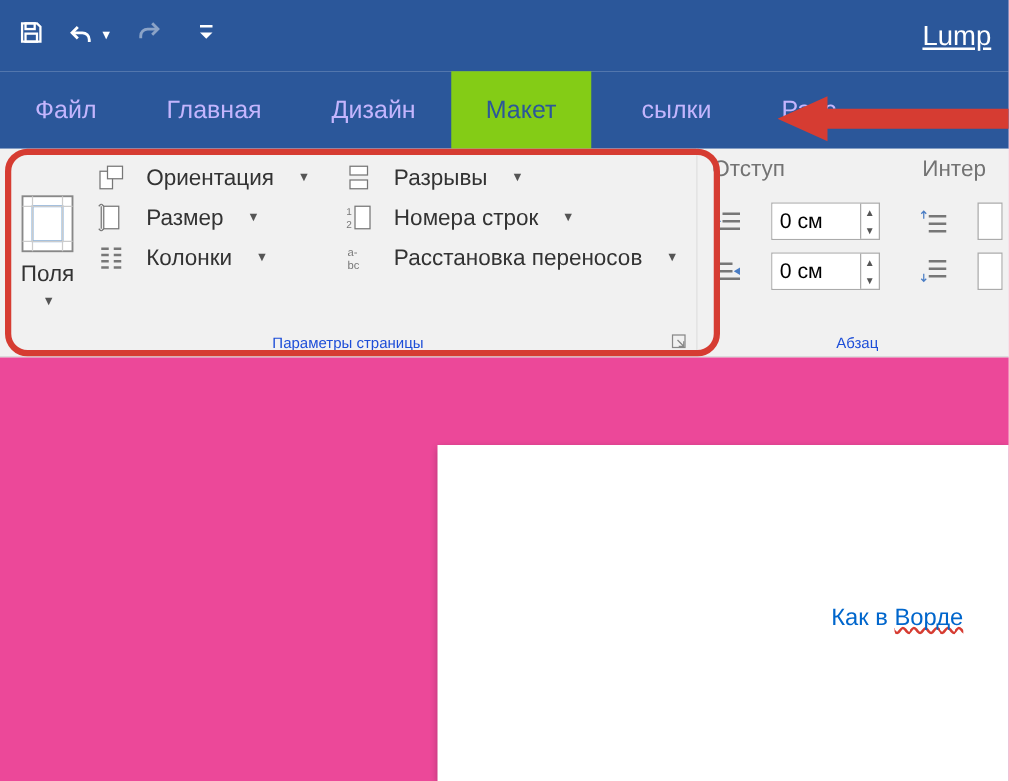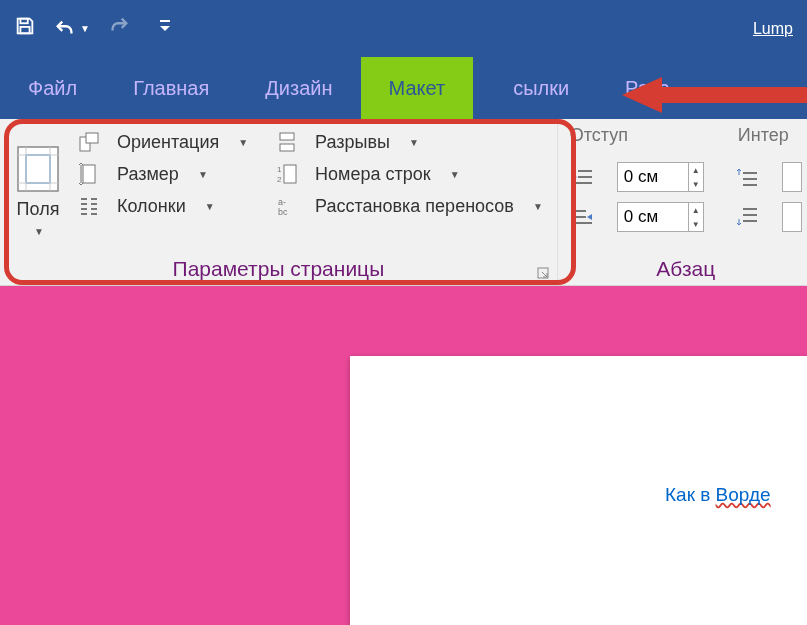--- a/index.html
+++ b/index.html
@@ -1,38 +1,38 @@
 <!DOCTYPE html>
 <html><head>
 <meta charset="utf-8">
 <style>
 * { box-sizing: border-box; margin: 0; padding: 0; }
 body { font-family: 'Segoe UI', Tahoma, sans-serif; background: #fff; overflow: hidden; width: 807px; height: 625px; }
 
 .titlebar { background: #2b579a; height: 57px; display: flex; align-items: center; padding: 0 14px; }
 .qat { display: flex; align-items: center; gap: 18px; }
 .qat-icon { color: #fff; font-size: 20px; }
-.doc-title { margin-left: auto; color: #fff; font-size: 16px; text-decoration: underline; }
+.doc-title { margin-left: auto; color: #fff; font-size: 22px; text-decoration: underline; }
 
 .tabbar { background: #2b579a; height: 62px; display: flex; align-items: stretch; position: relative; }
 .tab { color: #c4b5fd; font-size: 20px; padding: 0 28px; display: flex; align-items: center; cursor: pointer; }
 .tab.active { background: #84cc16; color: #2b579a; }
 
 .arrow { position: absolute; right: 0; top: 75px; width: 185px; height: 40px; z-index: 10; pointer-events: none; }
 
 .ribbon { background: #f1f1f1; border-bottom: 1px solid #d4d4d4; height: 167px; display: flex; position: relative; }
 
 .highlight-box { position: absolute; left: 4px; top: 0px; width: 572px; height: 166px; border: 5px solid #d63c32; border-radius: 18px; pointer-events: none; z-index: 5; }
 
 .group { display: flex; flex-direction: column; padding: 6px 10px 4px 10px; border-right: 1px solid #e0e0e0; }
 .group-body { flex: 1; display: flex; gap: 8px; }
-.group-label { text-align: center; color: #701a75; font-size: 21px; padding-top: 4px; position: relative; }
+.group-label { text-align: center; color: #1d4ed8; font-size: 12px; padding-top: 4px; position: relative; }
 .launcher { position: absolute; right: -2px; bottom: 2px; width: 12px; height: 12px; }
 
-.big-btn { display: flex; flex-direction: column; align-items: center; justify-content: center; gap: 6px; padding: 0 6px; }
+.big-btn { display: flex; flex-direction: column; align-items: center; justify-content: flex-end; gap: 6px; padding: 16px 6px; }
 .big-btn .lbl { font-size: 18px; color: #333; }
 .big-btn svg { margin-top: 4px; }
 
 .col { display: flex; flex-direction: column; gap: 6px; padding-top: 4px; }
 .sm-btn { display: flex; align-items: center; gap: 17px; font-size: 18px; color: #333; padding: 2px 4px; white-space: nowrap; cursor: pointer; }
 .sm-btn svg { flex-shrink: 0; }
 
 .dd-arrow { font-size: 10px; color: #555; margin-left: 2px; }
 
 .para-group { padding: 6px 10px 4px 12px; }

